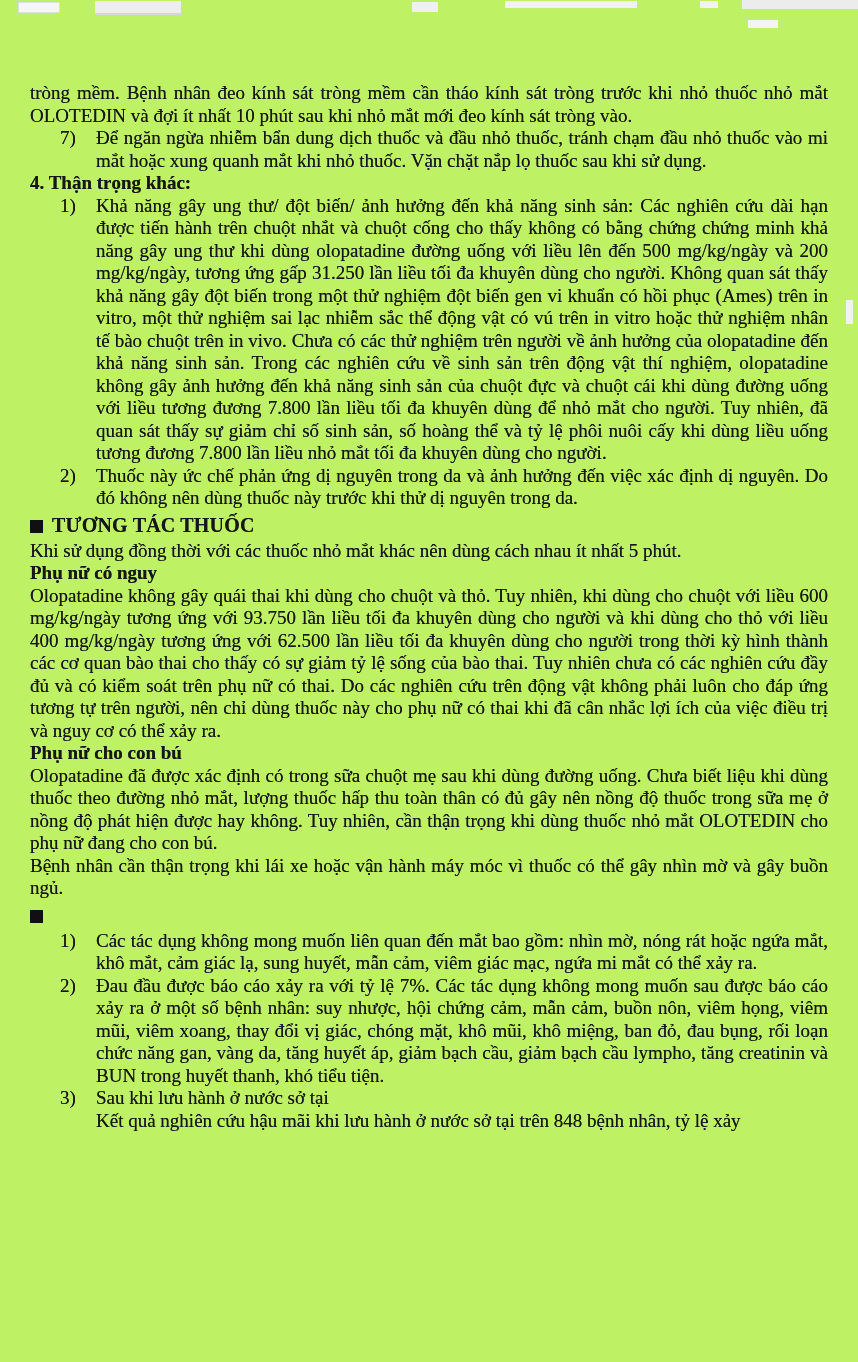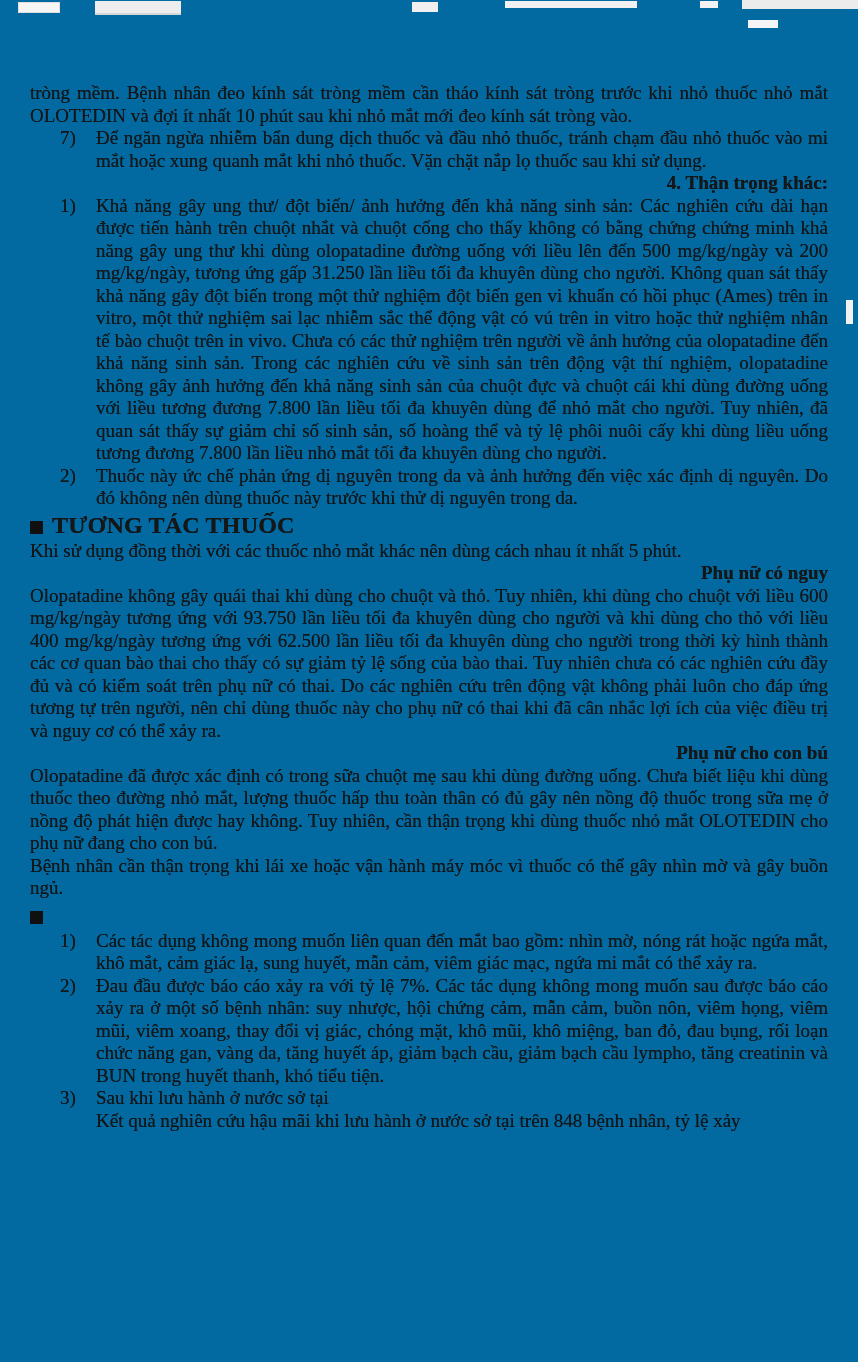--- a/index.html
+++ b/index.html
@@ -4,21 +4,21 @@
 <style>
   html, body {
     margin: 0;
     padding: 0;
     background: #ffffff;
   }
   .page {
     position: relative;
     width: 858px;
     height: 1362px;
-    background: #0369a1;
+    background: #bef264;
     font-family: "Liberation Serif", serif;
     color: #161616;
     overflow: hidden;
   }
   .content {
     position: absolute;
     top: 82px;
     left: 30px;
     width: 798px;
     font-size: 19px;
@@ -32,24 +32,24 @@
     position: relative;
     margin-left: 66px;
   }
   .item .num {
     position: absolute;
     left: -36px;
     top: 0;
   }
   .subhead {
     font-weight: bold;
-    text-align: right;
+    text-align: left;
   }
   .heading {
-    font-size: 24px;
+    font-size: 20px;
     font-weight: bold;
     line-height: 27px;
     margin: 2px 0 1px 0;
     text-align: left;
     letter-spacing: 0.2px;
     white-space: nowrap;
   }
   .sq {
     display: inline-block;
     width: 13px;

